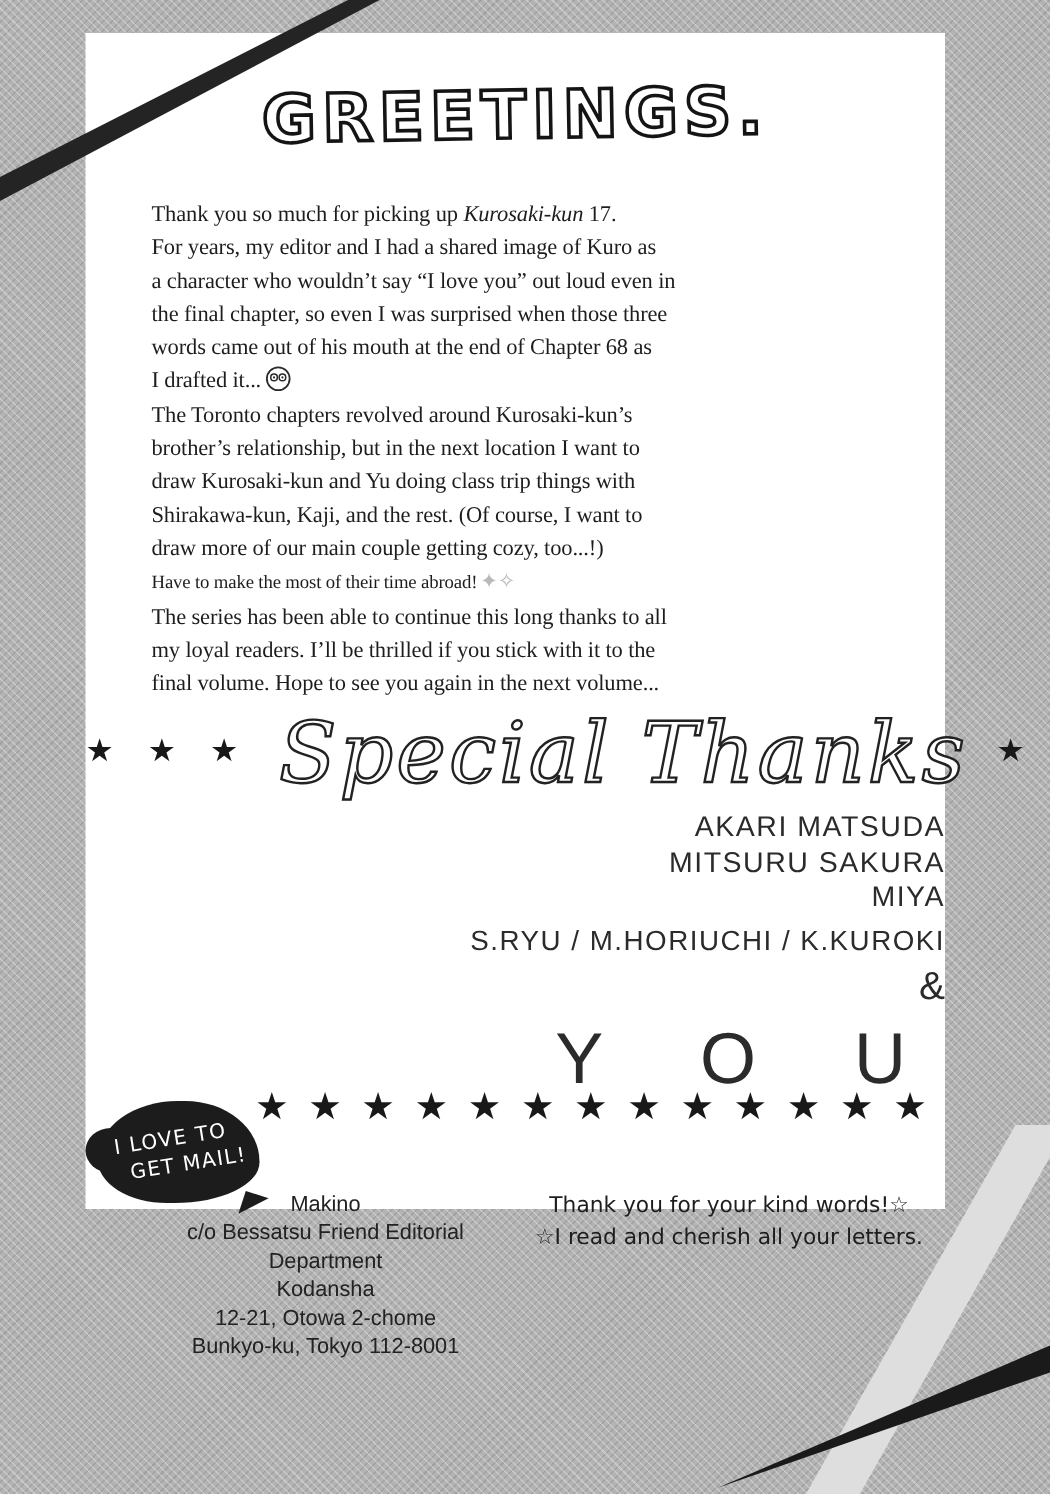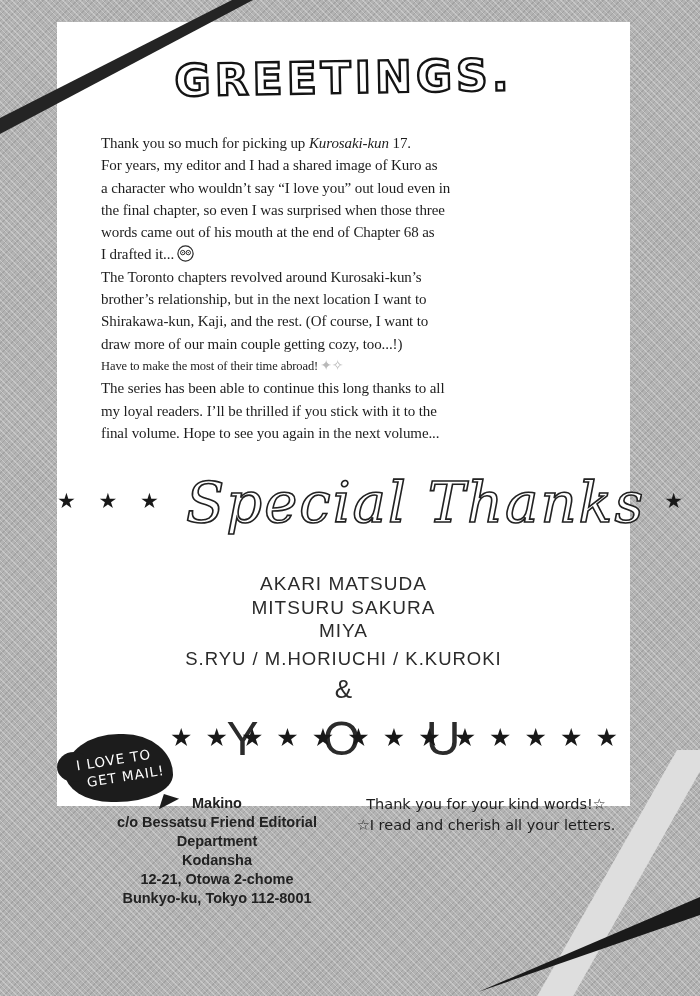--- a/index.html
+++ b/index.html
@@ -29,21 +29,21 @@
   .line.small{font-size:12.5px;}
   .sparkle{color:#b9b9b9;font-size:14px;margin-left:2px;}
   .face{display:inline-block;vertical-align:-3px;margin-left:3px;}
   
   .thanks-heading{position:absolute;top:448px;left:0;width:100%;text-align:center;white-space:nowrap;}
   .side-stars{font-size:21px;letter-spacing:8px;color:#181818;vertical-align:14px;}
   .script{
     font-family:"DejaVu Serif", serif;font-style:italic;font-size:56px;margin:0 14px;
     color:#fff;-webkit-text-stroke:1.6px #222;text-shadow:0 0 1px #222;letter-spacing:2px;
   }
-  .names{position:absolute;top:518px;left:0;width:100%;text-align:center;color:#2b2b2b;margin-top:32px;}
+  .names{position:absolute;top:518px;left:0;width:100%;text-align:right;color:#2b2b2b;}
   .name{font-family:"Liberation Sans", sans-serif;font-size:19px;line-height:23.5px;letter-spacing:1px;}
   .name.group{font-size:18.5px;margin-top:4px;}
   .amp{font-family:"Liberation Sans", sans-serif;font-size:26px;margin-top:4px;font-weight:300;}
   .you{font-family:"Liberation Sans", sans-serif;font-size:48px;letter-spacing:26px;margin-top:6px;text-indent:26px;font-weight:400;}
   
   .star-row{position:absolute;left:113px;top:703px;width:448px;display:flex;justify-content:space-between;}
   .star-row .star{font-size:25px;color:#181818;line-height:1;}
   
   .bubble{
     position:absolute;left:8px;top:712px;width:108px;height:68px;background:#1c1c1c;
@@ -58,21 +58,21 @@
   }
   .bubble-text{
     position:absolute;left:12px;top:14px;width:100%;color:#fff;transform:rotate(-9deg);
     font-size:13.5px;line-height:18px;letter-spacing:1px;z-index:2;
   }
   .bubble-text div{white-space:nowrap;}
   .bubble-text div:last-child{margin-left:8px;}
   
   .address{
     position:absolute;left:30px;top:772px;width:260px;text-align:center;
-    font-family:"Liberation Sans", sans-serif;font-weight:bold;font-size:14.5px;line-height:19px;color:#222;
+    font-family:"Liberation Sans", sans-serif;font-weight:normal;font-size:14.5px;line-height:19px;color:#222;
   }
   .notes{position:absolute;left:288px;top:772px;width:282px;}
   .note-block{font-size:14.5px;line-height:21px;color:#1d1d1d;white-space:nowrap;}
   .note-block.centered{text-align:center;}
   .note-block.twitter{margin-top:24px;padding-left:10px;}
   .note-block.twitter div:nth-child(2),
   .note-block.twitter div:nth-child(3){padding-left:10px;}
   
   .decor{position:absolute;left:0;top:0;width:700px;height:996px;pointer-events:none;}
 </style>
@@ -92,20 +92,21 @@
       <p class="line">words came out of his mouth at the end of Chapter 68 as</p>
       <p class="line"><span>I drafted it...</span><svg class="face" width="17" height="17" viewBox="0 0 17 17">
             <circle cx="8.5" cy="8.5" r="7.6" fill="#fff" stroke="#2a2a2a" stroke-width="1.2"></circle>
             <circle cx="5.7" cy="7.6" r="2.2" fill="none" stroke="#2a2a2a" stroke-width="1"></circle>
             <circle cx="11.3" cy="7.6" r="2.2" fill="none" stroke="#2a2a2a" stroke-width="1"></circle>
             <circle cx="5.7" cy="7.6" r="0.7" fill="#2a2a2a"></circle>
             <circle cx="11.3" cy="7.6" r="0.7" fill="#2a2a2a"></circle>
           </svg></p>
       <p class="line">The Toronto chapters revolved around Kurosaki-kun’s</p>
       <p class="line">brother’s relationship, but in the next location I want to</p>
+      <p class="line">draw Kurosaki-kun and Yu doing class trip things with</p>
       <p class="line">Shirakawa-kun, Kaji, and the rest. (Of course, I want to</p>
       <p class="line">draw more of our main couple getting cozy, too...!)</p>
       <p class="line small"><span>Have to make the most of their time abroad!</span><span class="sparkle">✦✧</span></p>
       <p class="line">The series has been able to continue this long thanks to all</p>
       <p class="line">my loyal readers. I’ll be thrilled if you stick with it to the</p>
       <p class="line">final volume. Hope to see you again in the next volume...</p>
     </div>
 
     <div class="thanks-heading">
       <span class="side-stars">★ ★ ★</span>

